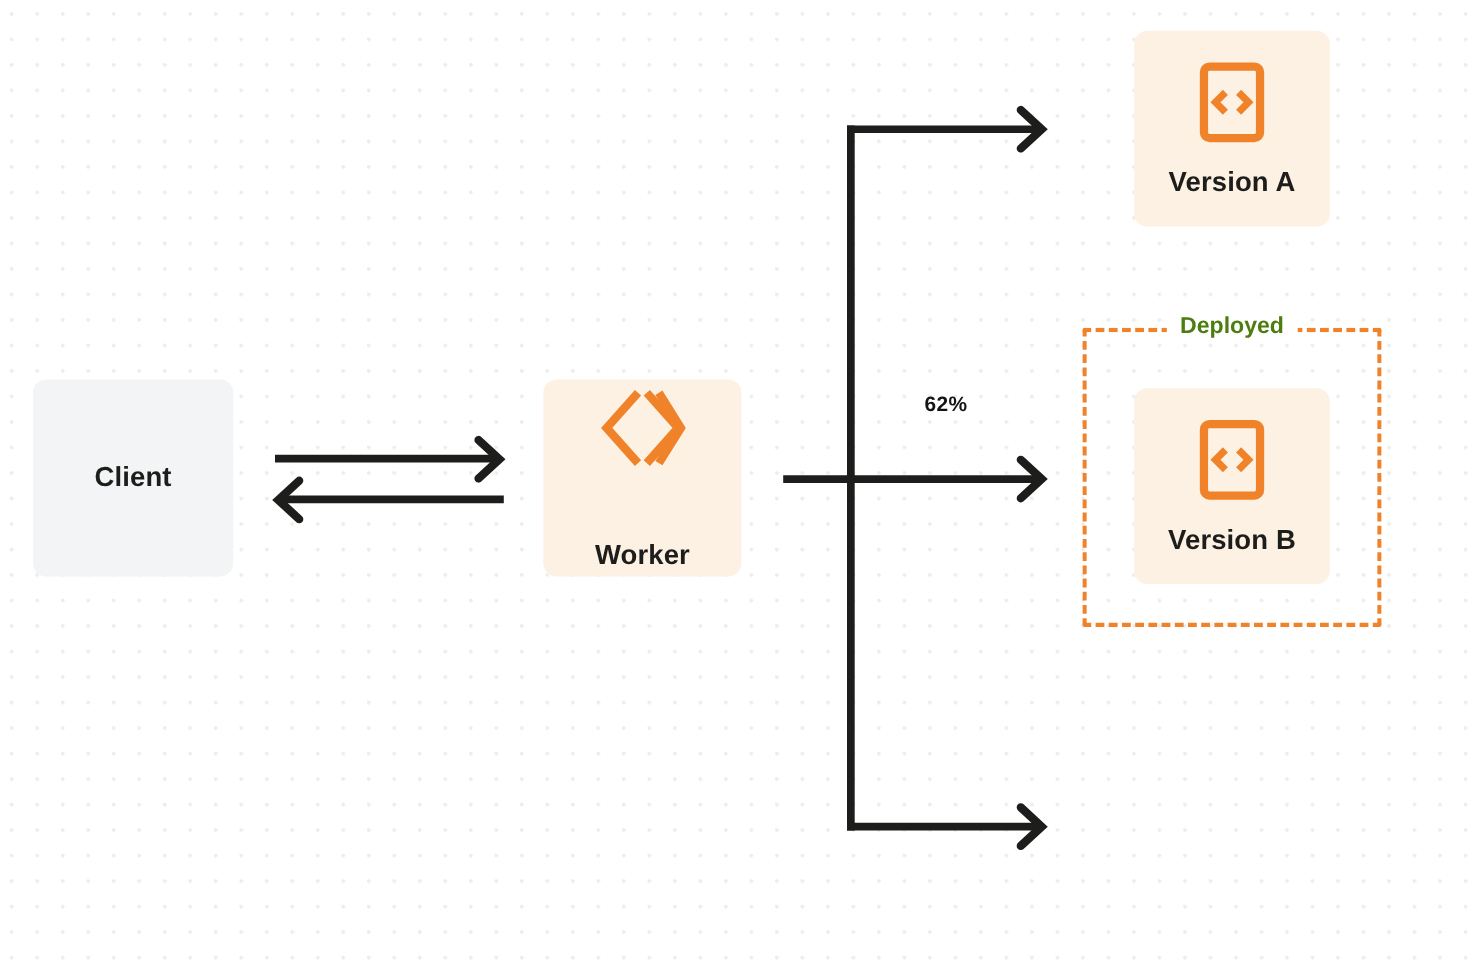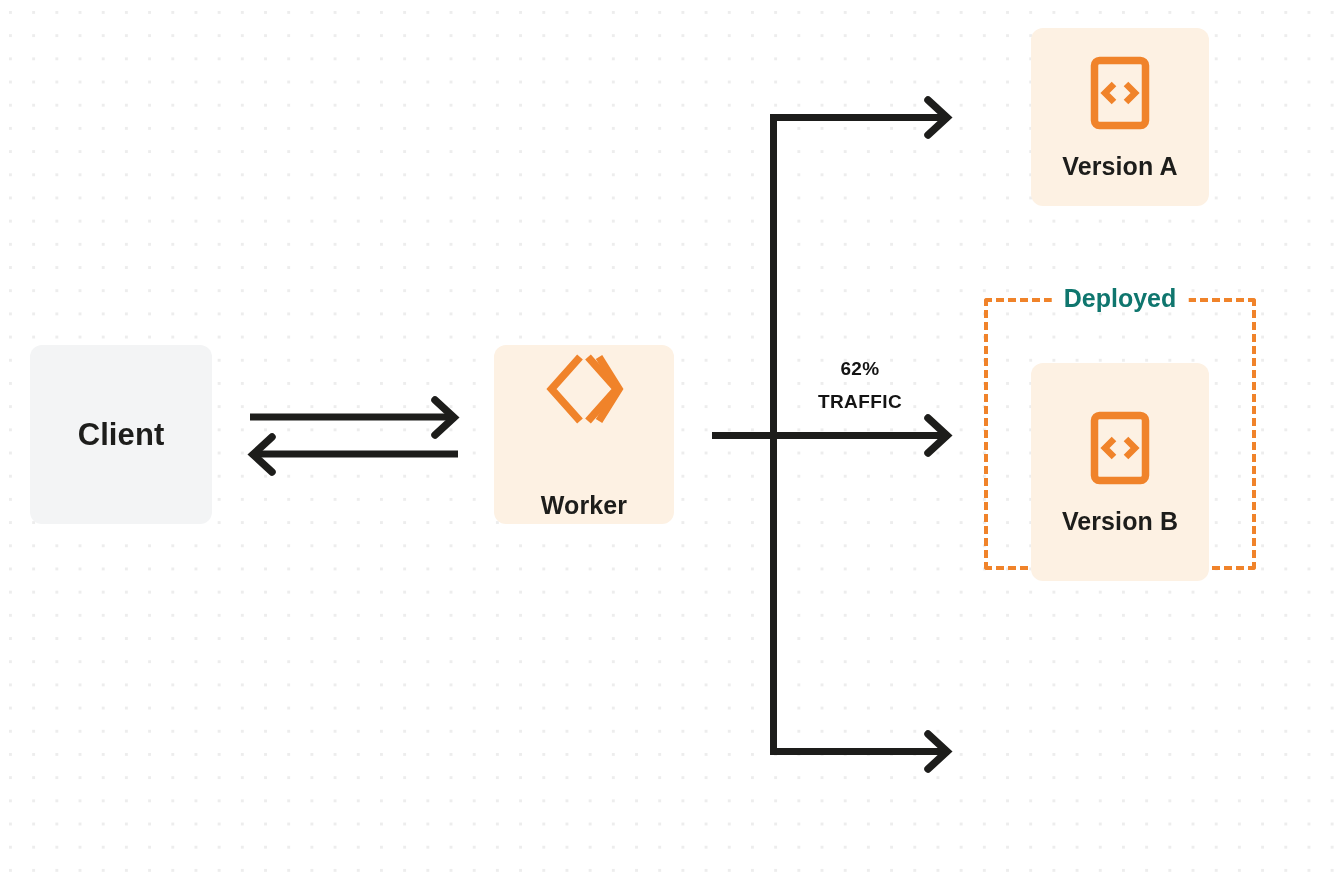--- a/index.html
+++ b/index.html
@@ -46,21 +46,21 @@
   .node-label {
     font-size: 25px;
     font-weight: 700;
     color: #1d1d1b;
     letter-spacing: .1px;
     line-height: 1;
     text-align: center;
   }
 
   .node-client .node-label {
-    font-size: 31px;
+    font-size: 25px;
   }
 
   .node-icon {
     display: block;
     line-height: 0;
   }
 
   .node-worker .node-icon { margin-bottom: 22px; }
   .node-version .node-icon { margin-bottom: 24px; }
 
@@ -71,23 +71,23 @@
     border: 4px dashed #f0832a;
     border-radius: 3px;
   }
   .deployed-label {
     position: absolute;
     top: -16px;
     left: 50%;
     transform: translateX(-50%);
     background: #ffffff;
     padding: 0 12px;
-    font-size: 25px;
+    font-size: 21px;
     font-weight: 700;
-    color: #0f766e;
+    color: #4d7c0f;
     line-height: 1;
     white-space: nowrap;
   }
 
   
   .traffic-label {
     position: absolute;
     text-align: center;
     font-size: 19px;
     font-weight: 700;
@@ -173,39 +173,38 @@
         <g fill="none" stroke="#f0832a" stroke-width="7.6" stroke-linejoin="miter">
           <polyline points="56,6 76,38 56,70"></polyline>
         </g>
       </svg>
     </span>
     <span class="node-label">Worker</span>
   </div>
 
   <div class="traffic-label" style="left:777px; top:352px; width:166px;">
     <span class="t-line">62%</span>
-    <span class="t-line">TRAFFIC</span>
   </div>
 
   <div class="node node-version" style="left:1031px; top:28px; width:178px; height:178px;align-items:center;">
     <span class="node-icon">
       <svg width="60" height="74" viewBox="0 0 60 74" aria-hidden="true">
         <rect x="4.5" y="4.5" width="51" height="65" rx="5" ry="5" fill="none" stroke="#f0832a" stroke-width="7.5"></rect>
         <polyline points="24,28 15,37 24,46" fill="none" stroke="#f0832a" stroke-width="6.5" stroke-linecap="butt" stroke-linejoin="miter"></polyline>
         <polyline points="36,28 45,37 36,46" fill="none" stroke="#f0832a" stroke-width="6.5" stroke-linecap="butt" stroke-linejoin="miter"></polyline>
       </svg>
     </span>
     <span class="node-label">Version A</span>
   </div>
 
   <div class="deployed-group" style="left:984px; top:298px; width:272px; height:272px;">
     <span class="deployed-label">Deployed</span>
   </div>
 
-  <div class="node node-version" style="left:1031px; top:363px; width:178px; height:218px;">
+  <div class="node node-version" style="left:1031px; top:353px; width:178px; height:178px;">
     <span class="node-icon">
       <svg width="60" height="74" viewBox="0 0 60 74" aria-hidden="true">
         <rect x="4.5" y="4.5" width="51" height="65" rx="5" ry="5" fill="none" stroke="#f0832a" stroke-width="7.5"></rect>
         <polyline points="24,28 15,37 24,46" fill="none" stroke="#f0832a" stroke-width="6.5" stroke-linecap="butt" stroke-linejoin="miter"></polyline>
         <polyline points="36,28 45,37 36,46" fill="none" stroke="#f0832a" stroke-width="6.5" stroke-linecap="butt" stroke-linejoin="miter"></polyline>
       </svg>
     </span>
     <span class="node-label">Version B</span>
   </div>
 

